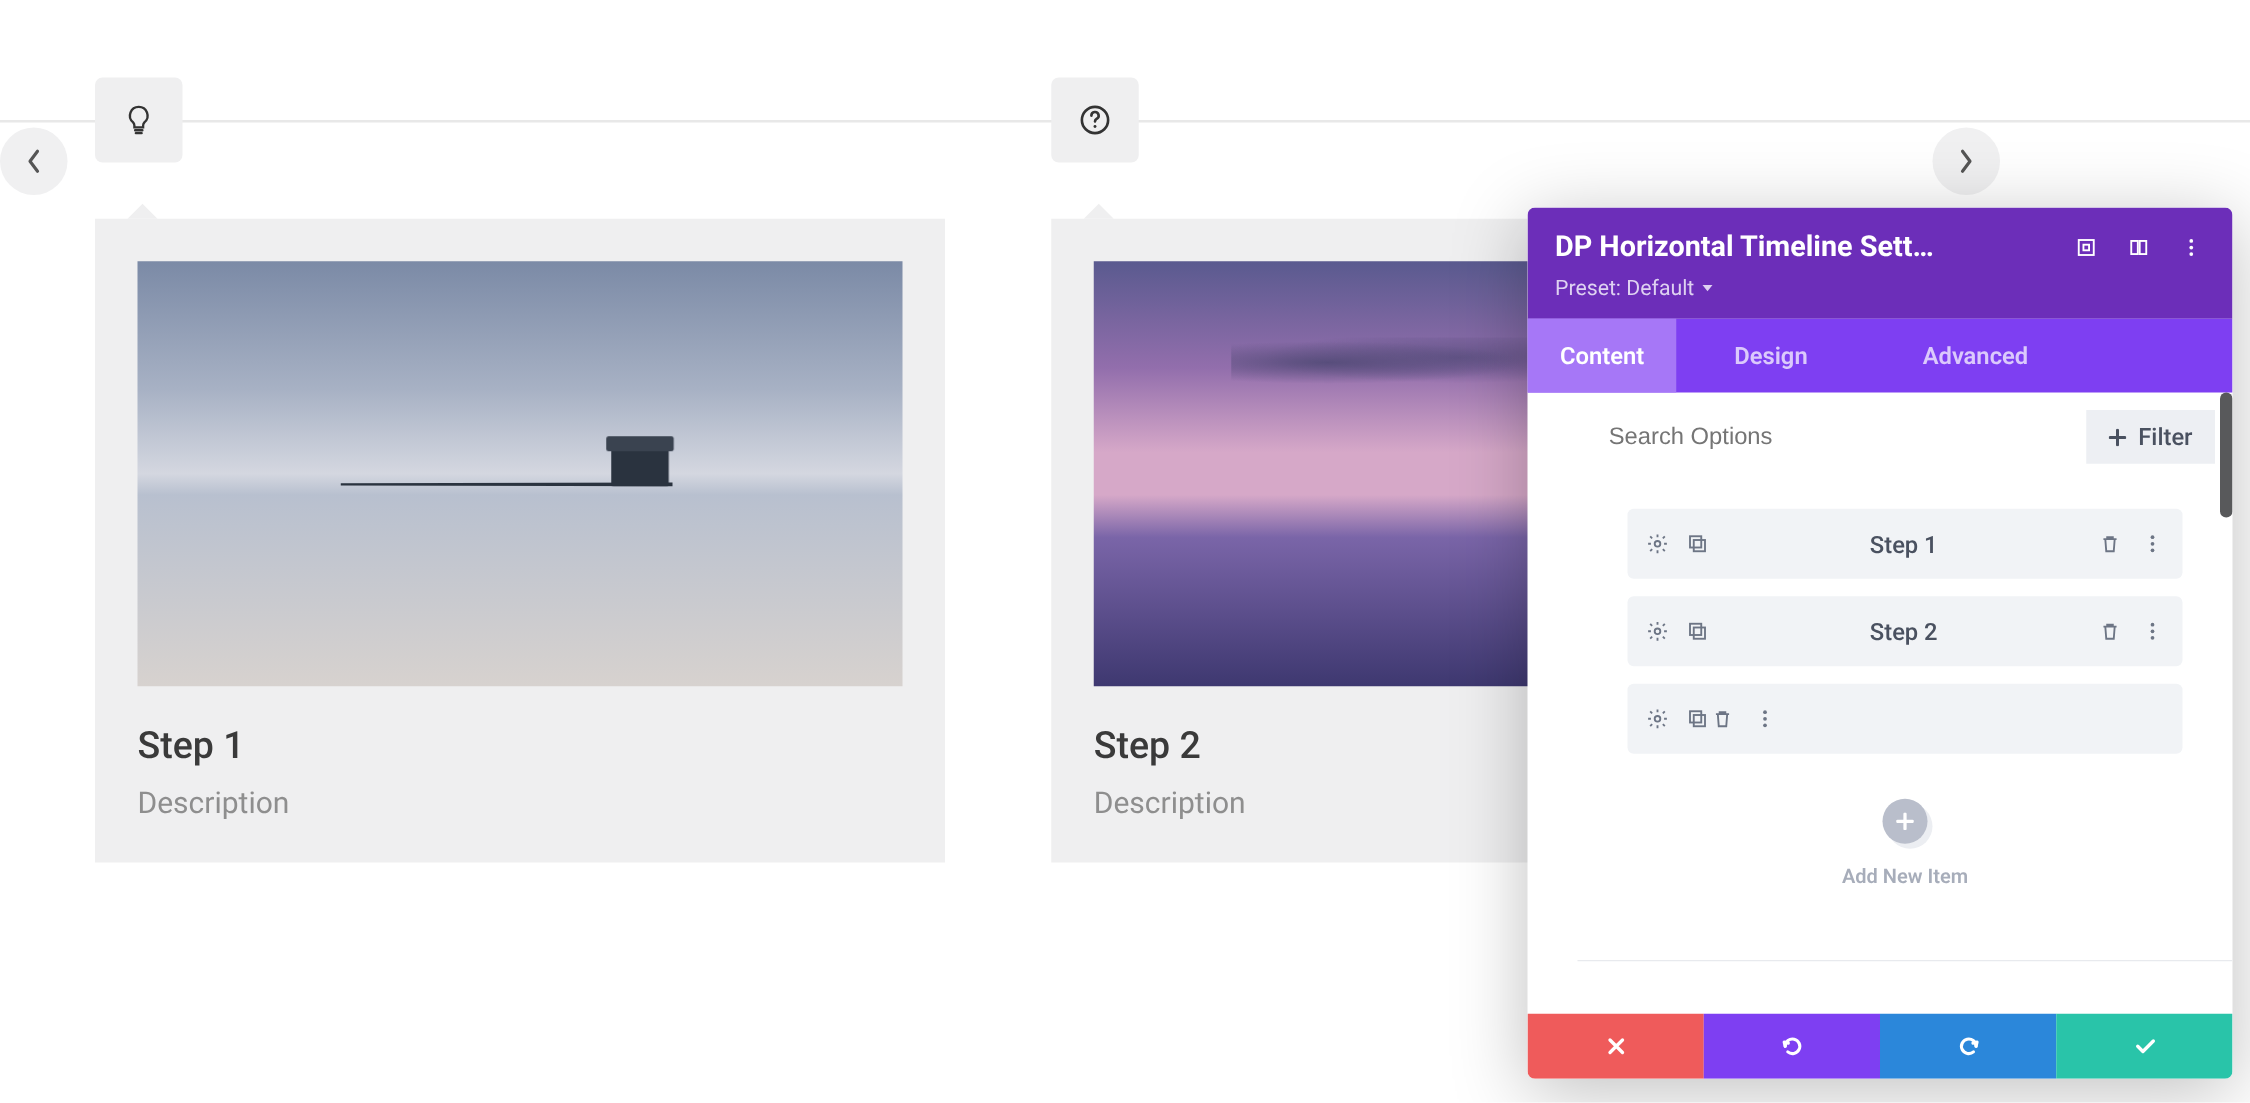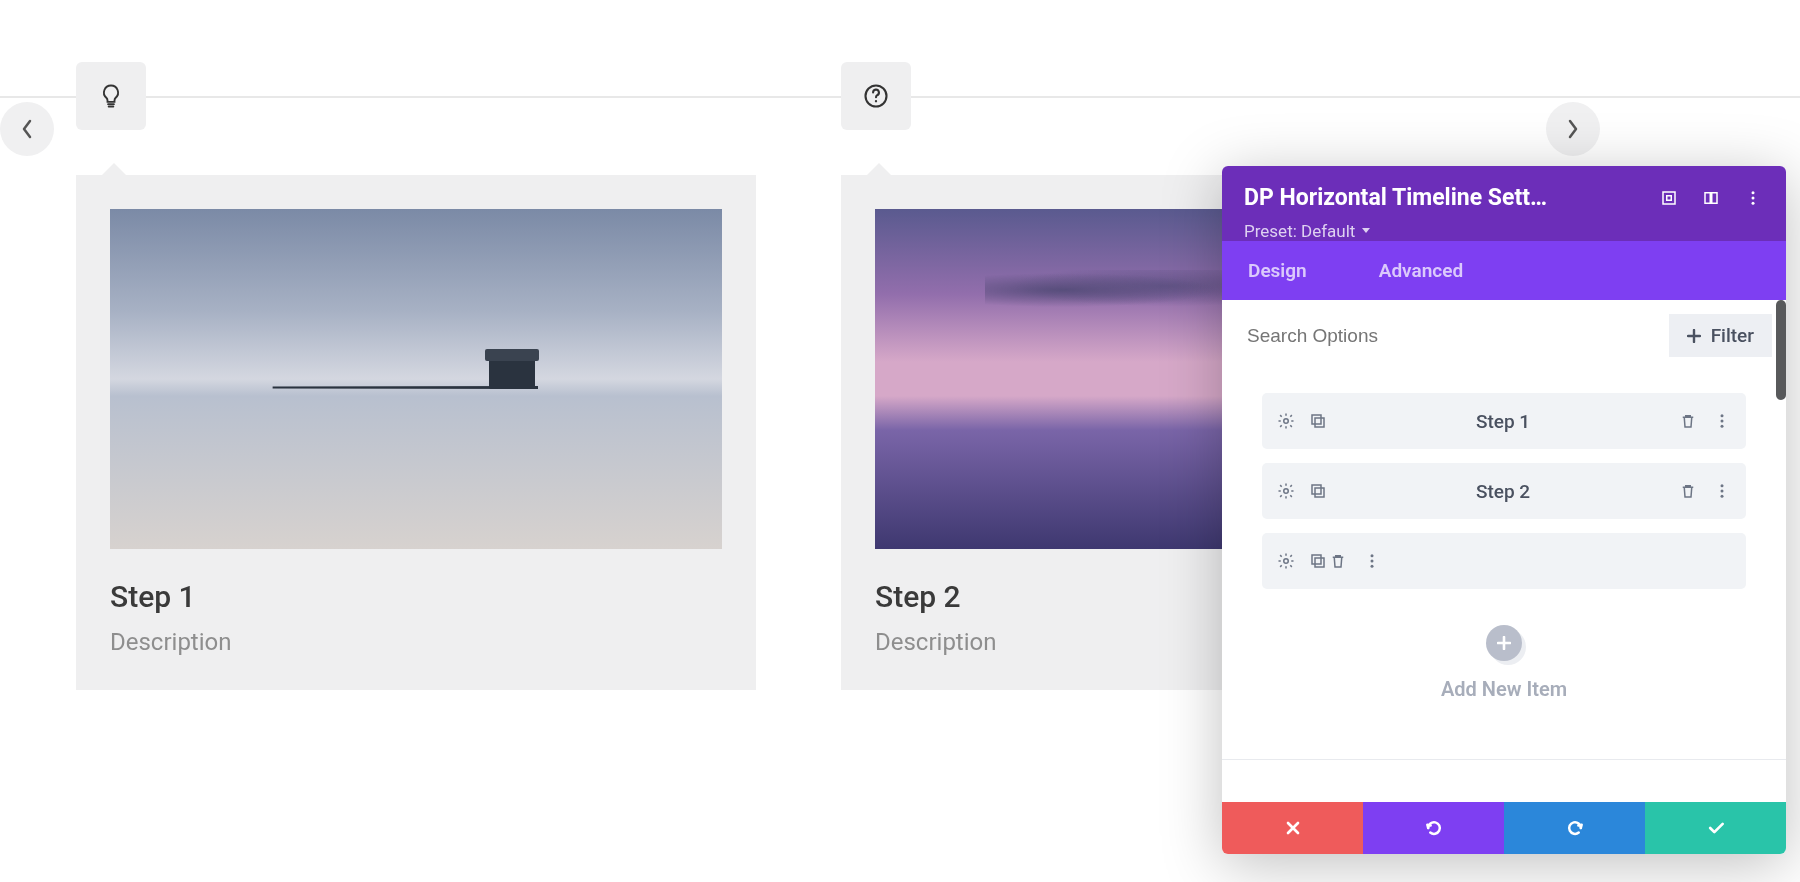--- a/index.html
+++ b/index.html
@@ -167,21 +167,21 @@
     left: 1222px;
     width: 564px;
     background: #ffffff;
     box-shadow: 0 10px 60px rgba(0,0,0,0.25);
     border-radius: 6px;
     overflow: hidden;
   }
   .panel-header {
     background: #6c2eb9;
     color: #fff;
-    padding: 18px 22px 0 22px;
+    padding: 18px 22px 14px 22px;
   }
   .panel-title-row {
     display: flex;
     align-items: center;
     gap: 20px;
   }
   .panel-title {
     font-size: 23px;
     font-weight: 700;
     flex: 1;
@@ -223,20 +223,21 @@
   }
   .tab:nth-child(3) { flex: 1; text-align: left; padding-left: 46px; }
   .tab:nth-child(2) { padding-left: 46px; padding-right: 46px; }
   .tab.active {
     background: #a677f7;
     color: #fff;
   }
   .panel-body {
     padding: 0;
     position: relative;
+    margin-left: 40px;
   }
   .search-bar {
     display: flex;
     align-items: center;
     padding: 14px 14px 14px 25px;
     gap: 14px;
   }
   .search-input {
     flex: 1;
     border: none;
@@ -311,21 +312,21 @@
     background: #b9becb;
     display: inline-flex;
     align-items: center;
     justify-content: center;
     cursor: pointer;
     box-shadow: 4px 4px 0 #eceef2;
   }
   .add-btn svg { width: 14px; height: 14px; }
   .add-label {
     margin-top: 16px;
-    font-size: 20px;
+    font-size: 16px;
     font-weight: 600;
     color: #a7adba;
   }
 
   .panel-divider {
     height: 1px;
     background: #e8eaee;
     margin: 0 0;
   }
 
@@ -433,20 +434,21 @@
     </div>
     <div class="panel-preset">
       <span>Preset: Default</span>
       <svg width="10" height="8" viewBox="0 0 10 8">
           <path d="M1 1 L5 6 L9 1" fill="#ded1f1"></path>
         </svg>
     </div>
   </div>
 
   <div class="tabs">
+    <div class="tab active">Content</div>
     <div class="tab">Design</div>
     <div class="tab">Advanced</div>
   </div>
 
   <div class="panel-body">
     <div class="panel-scroll-track"></div>
 
     <div class="search-bar">
       <input class="search-input" placeholder="Search Options" style="">
       <div class="filter-btn">

